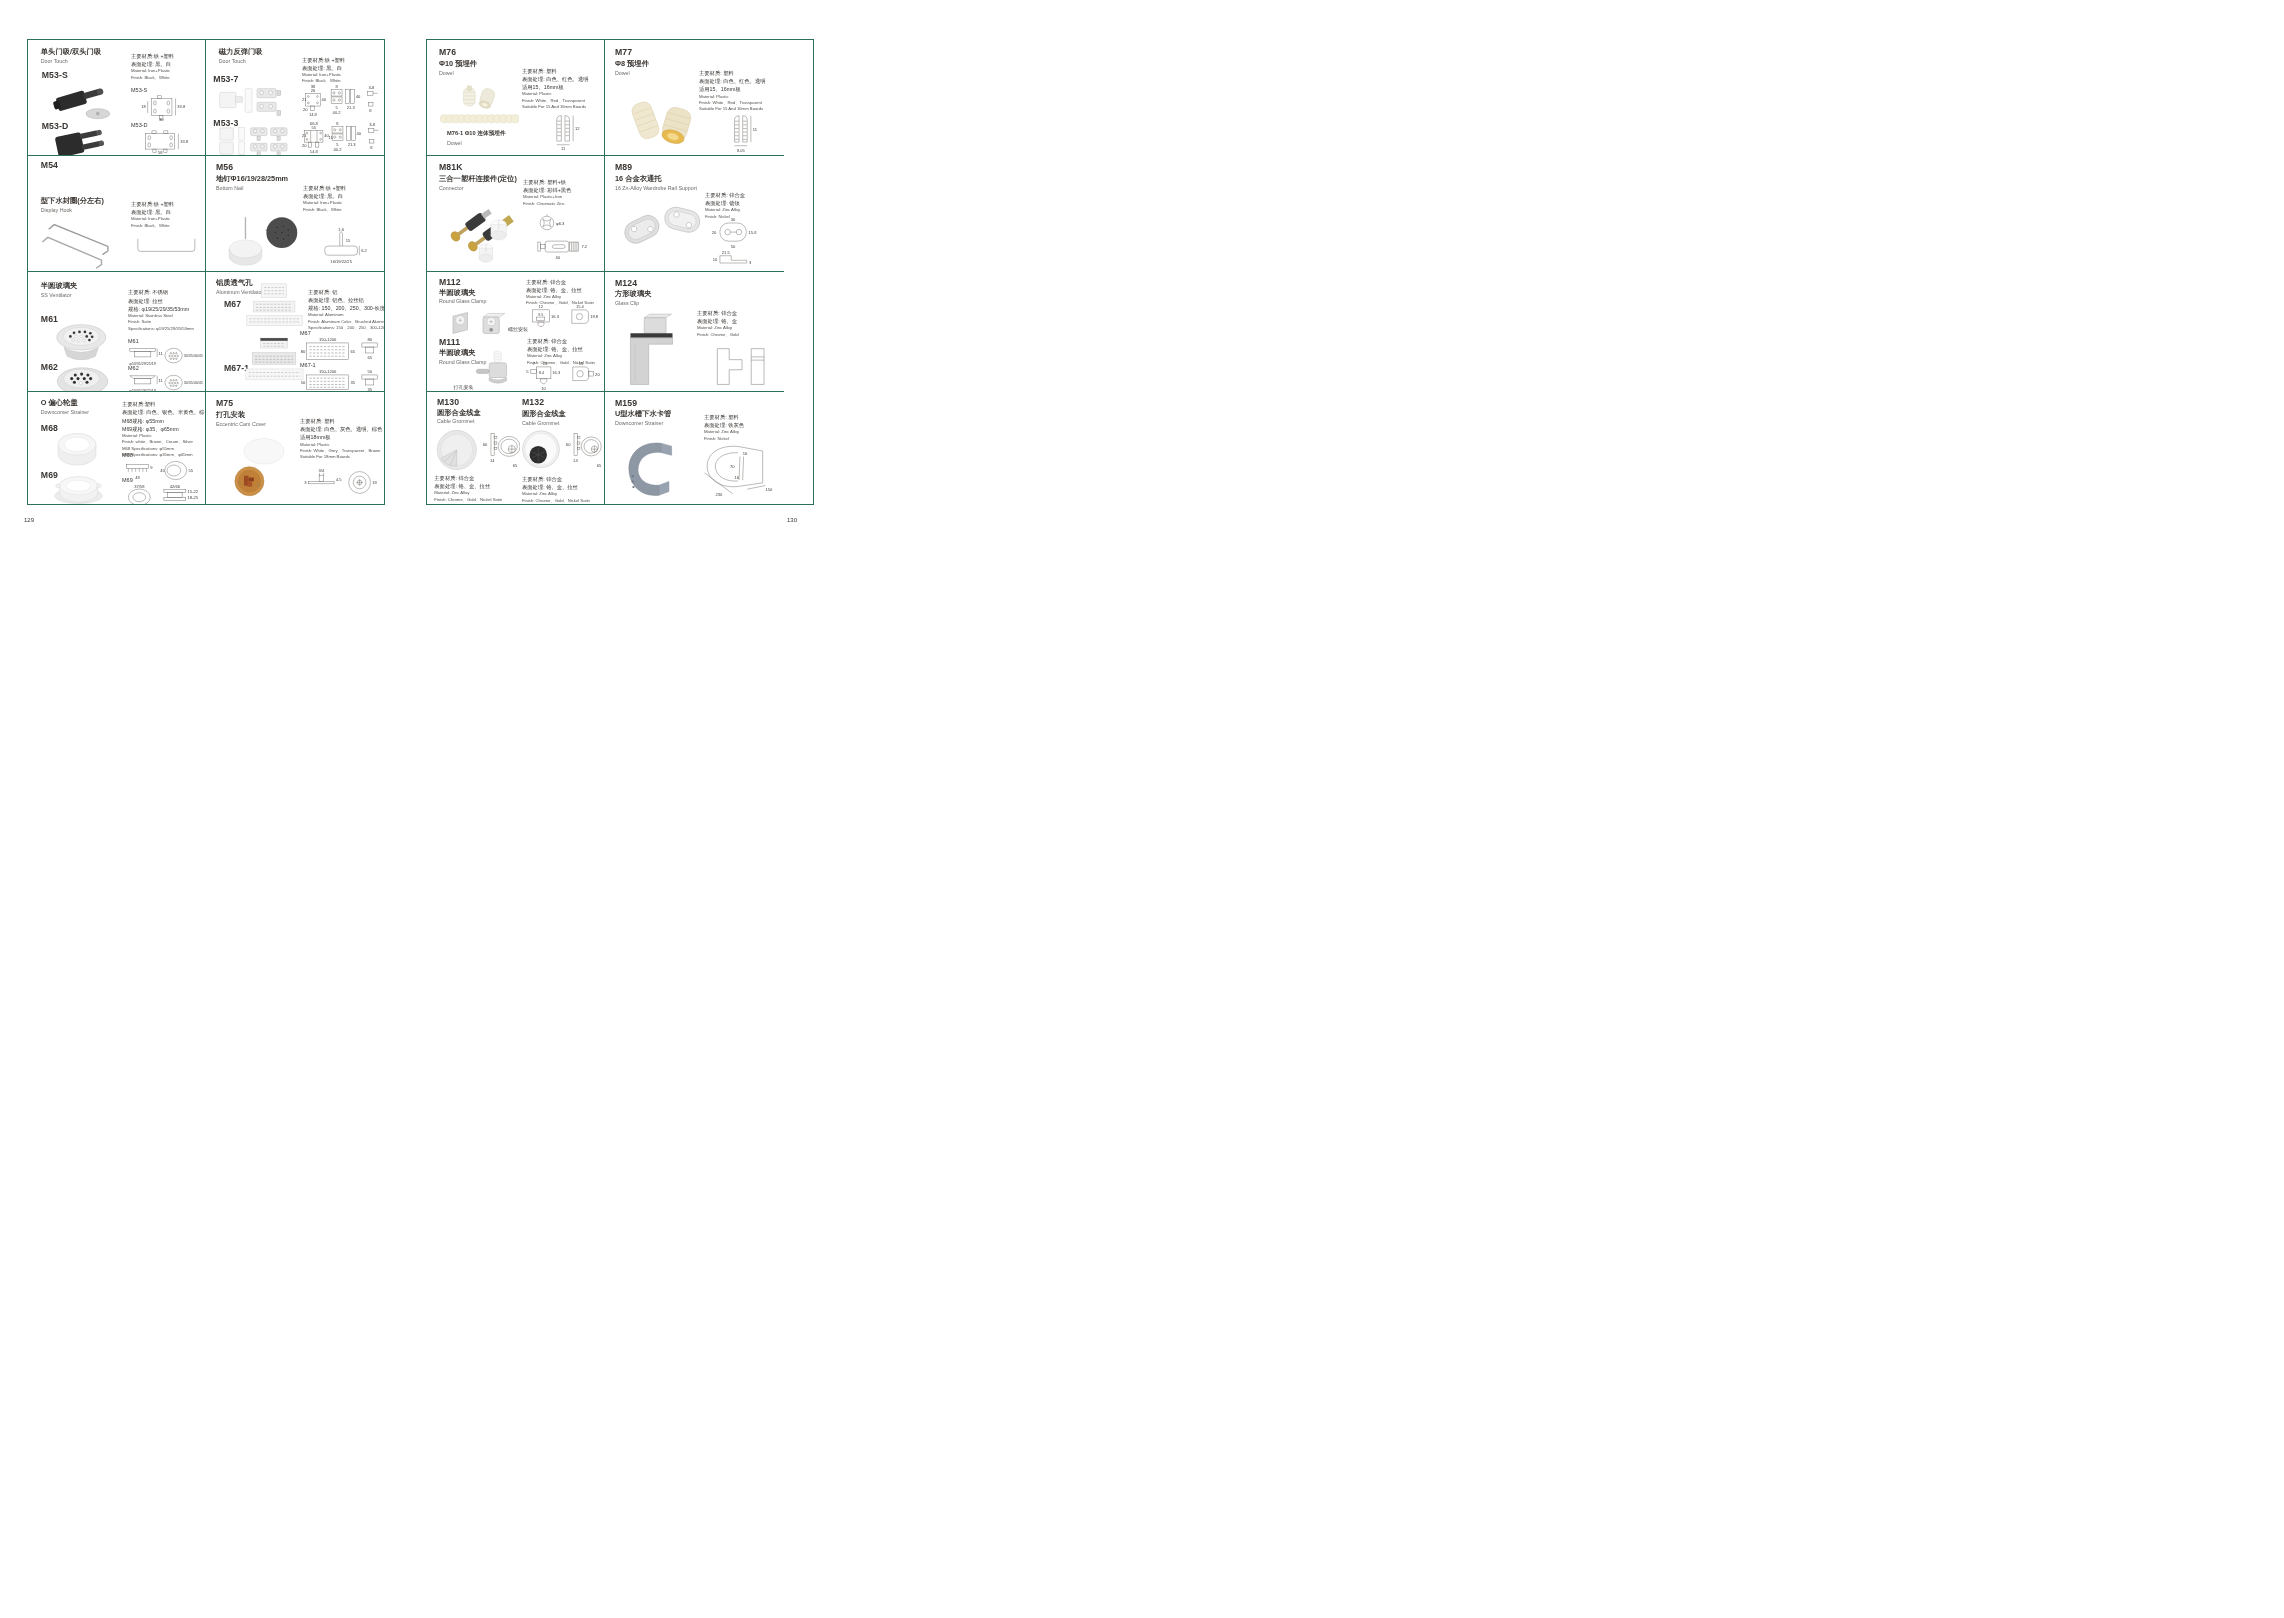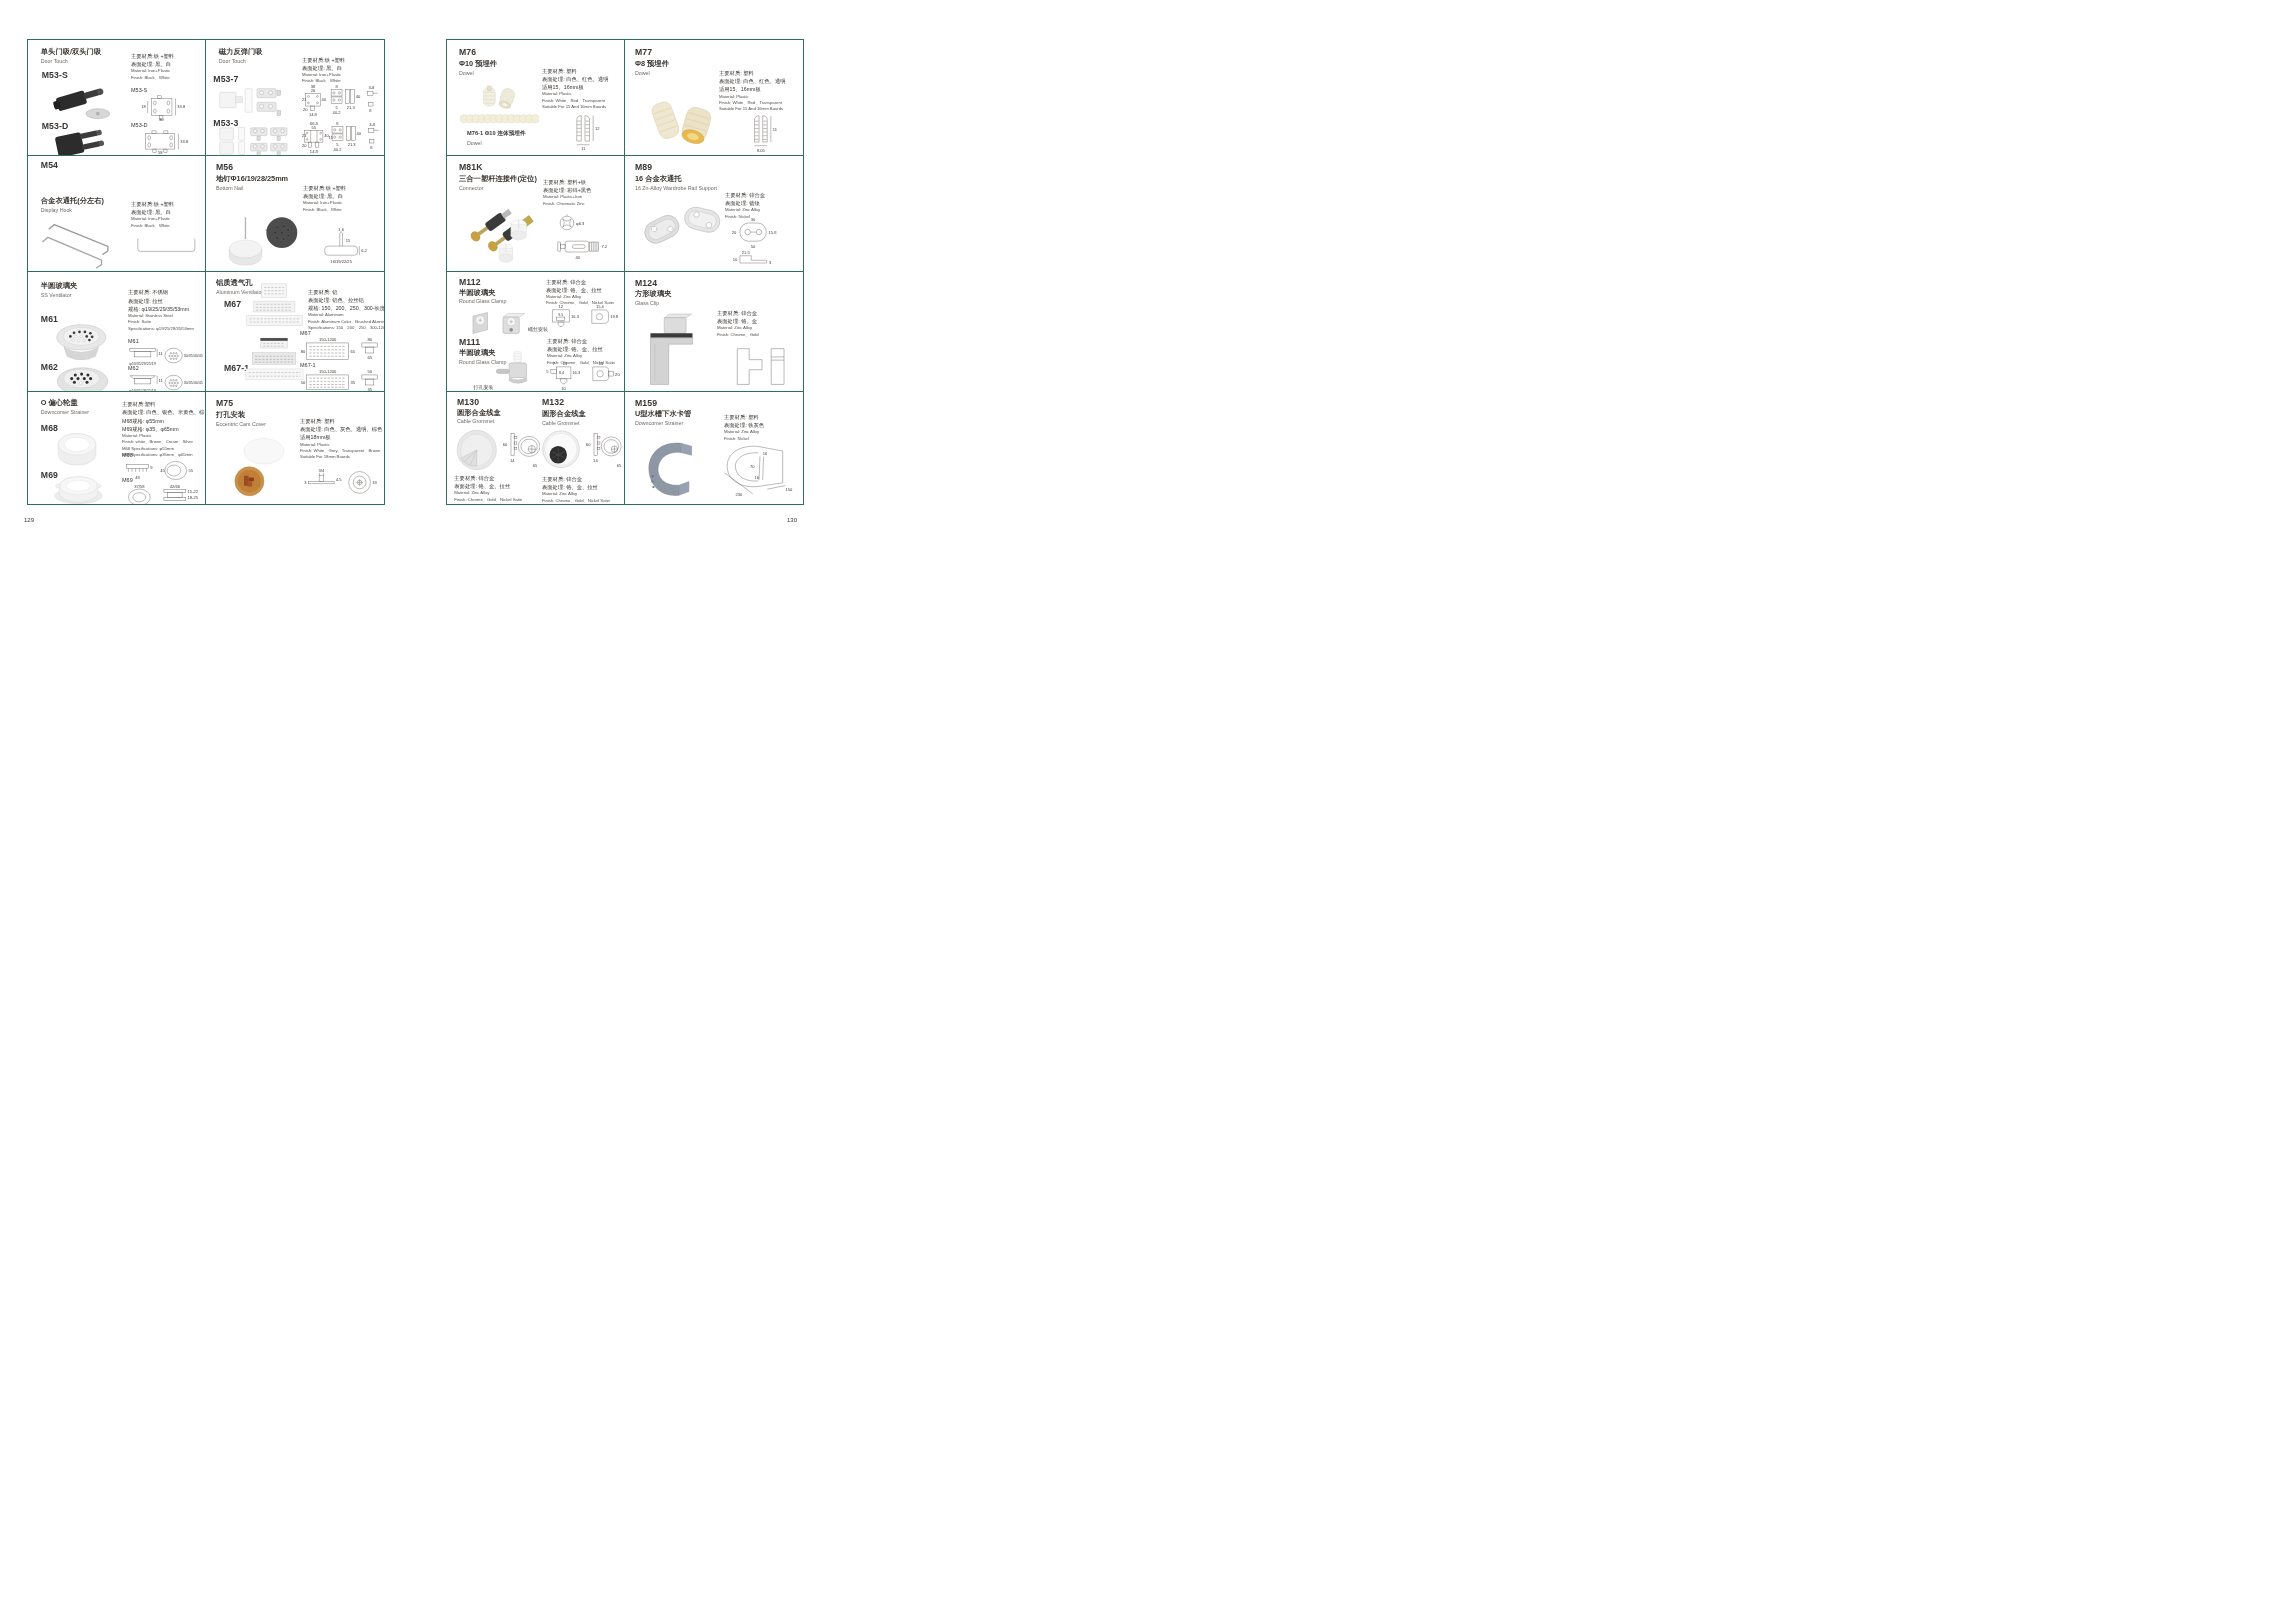--- a/index.html
+++ b/index.html
@@ -1,21 +1,21 @@
 <!DOCTYPE html>
 <html style="font-size:7.3px"><head>
 <meta charset="utf-8">
 <style>
   * { margin:0; padding:0; box-sizing:border-box; }
   html,body { background:#ffffff; }
   .canvas { position:relative; width:827px; height:539px; background:#fff;
             font-family:"Liberation Sans", sans-serif; color:#3a3633; overflow:hidden; }
   .page { position:absolute; top:39px; height:466px; border:0.7px solid #2e6e5d; display:grid; background:#fff; }
   .page-left  { left:27px;  width:358px; grid-template-columns:178px 179px; grid-template-rows:116px 116px 120px 112px; }
-  .page-right { left:446px; width:358px; grid-template-columns:178px 179px; grid-template-rows:116px 116px 120px 112px; }
+  .page-right { left:426px; width:388px; grid-template-columns:178px 179px; grid-template-rows:116px 116px 120px 112px; }
   .cell { position:relative; border-right:0.7px solid #2e6e5d; border-bottom:0.7px solid #2e6e5d; overflow:hidden; }
   .cell.lc { border-right:none; } .cell.lr { border-bottom:none; }
   .abs { position:absolute; }
   .code { font-size:8.7px; font-weight:600; color:#3a3633; letter-spacing:0.1px; white-space:nowrap; }
   .code-sm { font-size:5.7px; font-weight:600; color:#3a3633; white-space:nowrap; }
   .tcn { font-size:7.3px; font-weight:600; color:#3a3633; white-space:nowrap; }
   .ten { font-size:5.3px; color:#6e6a66; margin-top:0.9px; white-space:nowrap; }
   .scn { font-size:5.3px; font-weight:500; color:#3a3633; line-height:1.55; white-space:nowrap; }
   .sen { font-size:4.3px; color:#55514d; line-height:1.5; white-space:nowrap; letter-spacing:-0.05px; }
   .dlabel { font-size:5.5px; font-weight:500; color:#3a3633; margin-bottom:0.5px; }
@@ -219,21 +219,21 @@
             <line x1="158" y1="20" x2="168" y2="20"></line>
           <rect x="148" y="40" width="10" height="8"></rect>
           <text x="150" y="60">8</text>
         </svg>
       </div>
     </div>
 
     <div class="cell">
       <div class="code abs" style="left:12.8px;top:4px">M54</div>
       <div class="abs" style="left:12.8px;top:40px">
-        <div class="tcn">合金衣通托(分左右)</div>
+        <div class="tcn">型下水封圈(分左右)</div>
         <div class="ten">Display Hook</div>
       </div>
       <svg class="abs" style="left:8.2px;top:61px" width="91" height="53" viewBox="0 0 200 115">
         <polyline points="28,26 40,16 158,64 158,74 146,82" fill="none" stroke="#9b9b9b" stroke-width="3"></polyline>
         <polyline points="14,54 26,44 144,94 144,104 132,112" fill="none" stroke="#a8a8a8" stroke-width="3"></polyline>
       </svg>
       <div class="abs" style="left:103px;top:44px">
         <div class="scn">主要材质:铁 +塑料</div>
         <div class="scn">表面处理: 黑、白</div>
         <div class="sen">Material: Iron+Plastic</div>

